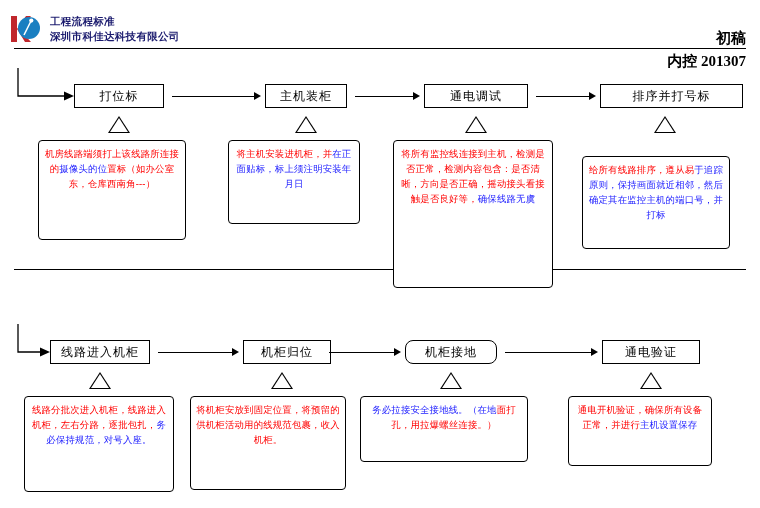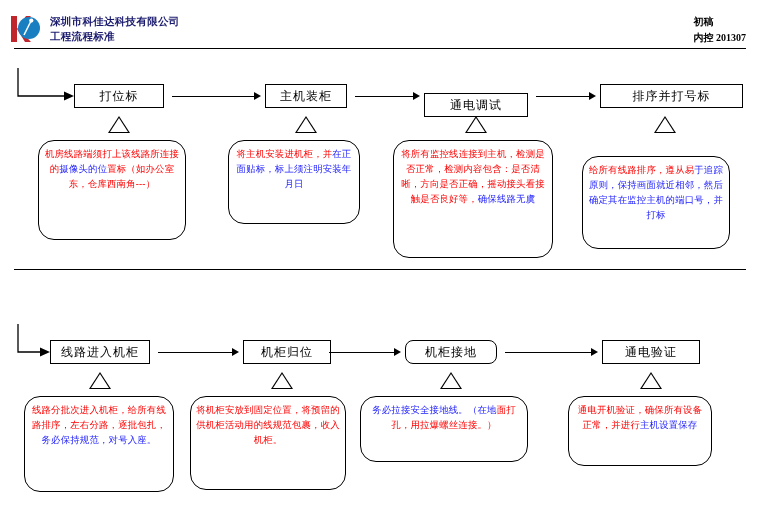--- a/index.html
+++ b/index.html
@@ -31,23 +31,23 @@
     position: absolute;
     left: 50px; top: 14px;
     font-size: 10.5px;
     font-weight: bold;
     color: #1a1a6e;
     line-height: 1.45;
     letter-spacing: 0.3px;
   }
   .doc-meta {
     position: absolute;
-    right: 14px; top: 14px;
-    text-align: left;
-    font-size: 10px;
+    right: 14px; top: 27px;
+    text-align: right;
+    font-size: 15px;
     font-weight: bold;
     color: #000;
     line-height: 1.55;
   }
   .header-rule {
     position: absolute;
     left: 14px; top: 48px;
     width: 732px;
     height: 0;
     border-top: 1.6px solid #000;
@@ -127,21 +127,21 @@
     border-left: 9.3px solid transparent;
     border-right: 9.3px solid transparent;
     border-bottom: 14.4px solid #fff;
   }
 
   
   .note {
     position: absolute;
     box-sizing: border-box;
     border: 1.1px solid #000;
-    border-radius: 16px;
+    border-radius: 4px;
     background: #fff;
     padding: 6px 5px 5px 5px;
     font-size: 9.4px;
     line-height: 1.6;
     text-align: center;
     color: #ff0000;
     letter-spacing: 0.2px;
     overflow: hidden;
   }
   .note .b { color: #2222ff; }
@@ -156,22 +156,22 @@
     <svg width="32" height="30" viewBox="0 0 32 30" xmlns="http://www.w3.org/2000/svg">
       <rect x="1" y="2" width="6" height="26" fill="#c0272d"></rect>
       <path d="M7 15 L16 2 L21 2 L9.5 15.5 L21 28 L15 28 Z" fill="#c0272d"></path>
       <circle cx="19" cy="14" r="11" fill="#1a7fc1"></circle>
       <path d="M14 21 L21 7" stroke="#ffffff" stroke-width="1.6" fill="none"></path>
       <circle cx="21.3" cy="6.6" r="2.1" fill="#ffffff"></circle>
     </svg>
   </div>
 
   <div class="company-text">
+    <div>工程流程标准</div>
     <div>深圳市科佳达科技有限公司</div>
-    <div>工程流程标准</div>
   </div>
 
   <div class="doc-meta">
     <div>初稿</div>
     <div>内控 201307</div>
   </div>
 
   <div class="header-rule"></div>
 </div>
 
@@ -193,49 +193,49 @@
     <div class="note" style="left: 38px; top: 74px; width: 148px; height: 100px;"><span class="r">机房线路端须打上该线路所连接的</span><span class="b">摄像头的位</span><span class="r">置标（如办公室东，仓库西南角---）</span></div>
     <div class="proc-box" style="left: 265px; top: 18px; width: 82px;">
       <span>主机装柜</span>
     </div>
     <div class="arrow" style="left: 355px; top: 26px; width: 65px;">
       <span class="shaft" style="width:58px"></span>
       <span class="head" style="left:58px"></span>
     </div>
     <div class="tri" style="left: 295px; top: 50px;"></div>
     <div class="note" style="left: 228px; top: 74px; width: 132px; height: 84px;"><span class="r">将主机安装进机柜，并</span><span class="b">在正面贴标，标上须注明安装年月日</span></div>
-    <div class="proc-box" style="left: 424px; top: 18px; width: 104px; margin-top: 9px;">
+    <div class="proc-box" style="left: 424px; top: 18px; width: 104px;">
       <span>通电调试</span>
     </div>
     <div class="arrow" style="left: 536px; top: 26px; width: 60px;">
       <span class="shaft" style="width:53px"></span>
       <span class="head" style="left:53px"></span>
     </div>
     <div class="tri" style="left: 465px; top: 50px;"></div>
-    <div class="note" style="left: 393px; top: 74px; width: 160px; height: 118px;"><span class="r">将所有监控线连接到主机，检测是否正常，检测内容包含：是否清晰，方向是否正确，摇动接头看接触是否良好等，</span><span class="b">确保线路无虞</span></div>
+    <div class="note" style="left: 393px; top: 74px; width: 160px; height: 148px;"><span class="r">将所有监控线连接到主机，检测是否正常，检测内容包含：是否清晰，方向是否正确，摇动接头看接触是否良好等，</span><span class="b">确保线路无虞</span></div>
     <div class="proc-box" style="left: 600px; top: 18px; width: 143px;">
       <span>排序并打号标</span>
     </div>
     <div class="tri" style="left: 654px; top: 50px;"></div>
     <div class="note" style="left: 582px; top: 74px; width: 148px; height: 93px; margin-top: 16px;"><span class="r">给所有线路排序，遵从易</span><span class="b">于追踪原则，保持画面就近相邻，然后确定其在监控主机的端口号，并打标</span></div>
   </div>
 <div class="row row-2" id="row-1">
     <div class="entry-connector" style="width: 54px;"><svg width="54" height="44" viewBox="0 0 54 44" xmlns="http://www.w3.org/2000/svg">
         <path d="M18 2 L18 30 L40 30" stroke="#000" stroke-width="1.3" fill="none"></path>
         <path d="M40 25.5 L50 30 L40 34.5 Z" fill="#000"></path>
       </svg></div>
     <div class="proc-box" style="left: 50px; top: 18px; width: 100px;">
       <span>线路进入机柜</span>
     </div>
     <div class="arrow" style="left: 158px; top: 26px; width: 81px;">
       <span class="shaft" style="width:74px"></span>
       <span class="head" style="left:74px"></span>
     </div>
     <div class="tri" style="left: 89px; top: 50px;"></div>
-    <div class="note" style="left: 24px; top: 74px; width: 150px; height: 96px;"><span class="r">线路分批次进入机柜，给所有线路排序，左右分路，逐批包扎，</span><span class="b">务必保持规范，对号入座。</span></div>
+    <div class="note" style="left: 24px; top: 74px; width: 150px; height: 96px;"><span class="r">线路分批次进入机柜，线路进入机柜，左右分路，逐批包扎，</span><span class="b">务必保持规范，对号入座。</span></div>
     <div class="proc-box" style="left: 243px; top: 18px; width: 88px;">
       <span>机柜归位</span>
     </div>
     <div class="arrow" style="left: 329px; top: 26px; width: 72px;">
       <span class="shaft" style="width:65px"></span>
       <span class="head" style="left:65px"></span>
     </div>
     <div class="tri" style="left: 271px; top: 50px;"></div>
     <div class="note" style="left: 190px; top: 74px; width: 156px; height: 94px;"><span class="r">将机柜安放到固定位置，将预留的供机柜活动用的线规范包裹，收入机柜。</span></div>
     <div class="proc-box" style="left: 405px; top: 18px; width: 92px; border-radius: 8px;">

